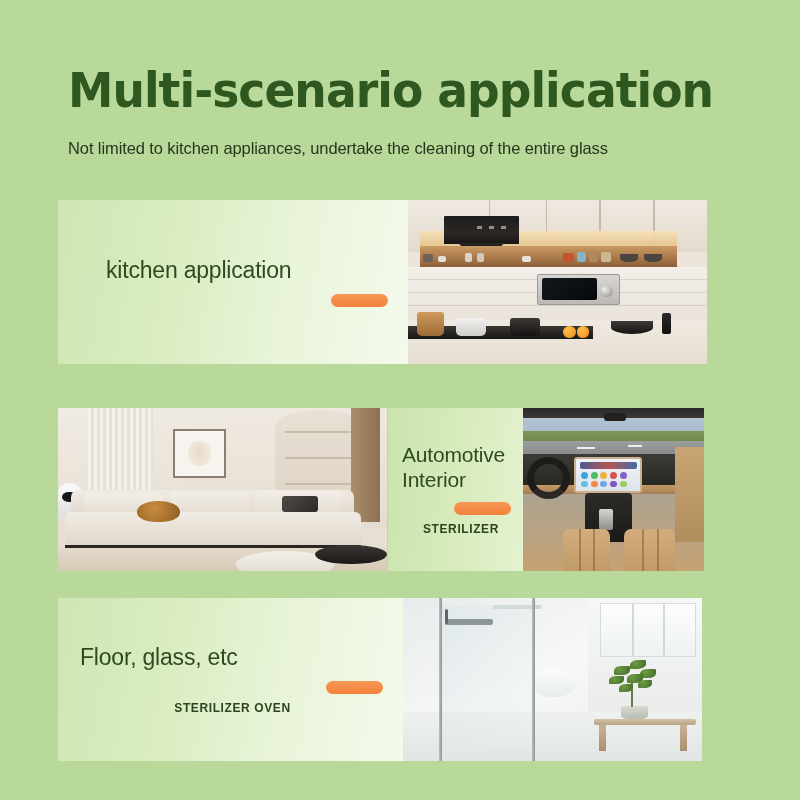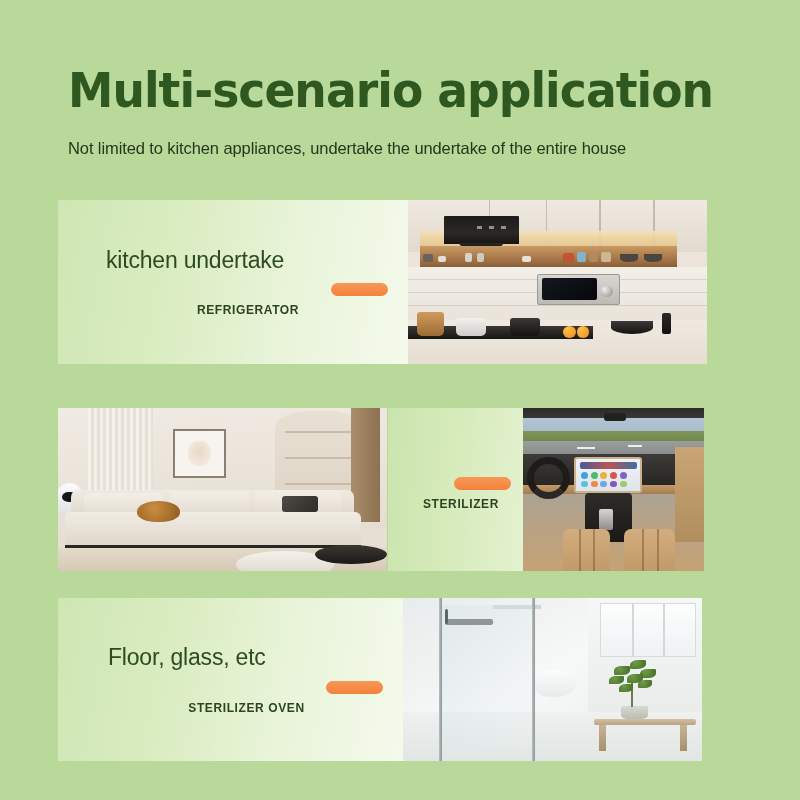--- a/index.html
+++ b/index.html
@@ -63,21 +63,21 @@
   #card-auto      { left:388px; top:408px; width:316px; height:163px; }
   #card-floor     { left:58px;  top:598px; width:644px; height:163px; }
 
   #card-kitchen   .card-text { width:350px; }
   #card-furniture .card-text { width:138px; }
   #card-auto      .card-text { width:135px; }
   #card-floor     .card-text { width:345px; }
 
   #card-furniture .ct-inner { padding-left:12px; padding-right:4px; }
   #card-auto      .ct-inner { padding-left:14px; padding-right:6px; }
-  #card-floor     .ct-inner { padding-left:50px; }
+  #card-floor     .ct-inner { padding-left:22px; }
   #card-kitchen   .ct-inner { padding-left:48px; }
 
   
   .ph-kitchen { background:linear-gradient(180deg,#efe8df 0%,#e8ded2 100%); }
   .k-cabinets { position:absolute; left:0; top:0; width:100%; height:32%;
     background:linear-gradient(180deg,#efe9e1 0%,#e3dace 100%); }
   .k-cab-seam { position:absolute; top:0; width:1.5px; height:100%; background:rgba(150,135,115,.45); }
   .k-hood { position:absolute; left:12%; top:10%; width:25%; height:17%;
     background:linear-gradient(180deg,#1d1c1b 0%,#2b2826 60%,#171514 100%);
     border-radius:1px 1px 0 0; }
@@ -221,31 +221,30 @@
     background:radial-gradient(circle at 35% 30%,#6f9a45,#3f6b26); }
   .b-trunk { position:absolute; left:47%; bottom:0; width:2px; height:60%; background:#6d7a4a; }
   .b-shelf { position:absolute; left:30%; top:4%; width:16%; height:2.5%;
     background:#cfd5d5; }
 </style>
 </head>
 <body>
 
 <div class="header">
   <div class="page-title">Multi-scenario application</div>
-  <div class="page-subtitle">Not limited to kitchen appliances, undertake the undertake of the entire house</div>
+  <div class="page-subtitle">Not limited to kitchen appliances, undertake the cleaning of the entire glass</div>
 </div>
 
 <div class="card" id="card-kitchen">
   <div class="card-text">
     <div class="ct-inner">
-      <div class="card-head">kitchen undertake</div>
+      <div class="card-head">kitchen application</div>
       <div class="accent-row">
         <div class="accent-pill"></div>
       </div>
-      <div class="card-sub">REFRIGERATOR</div>
     </div>
   </div>
   <div class="card-photo ph-kitchen">
     <div class="k-cabinets"></div>
     <div class="k-cab-seam" style="left:27%"></div>
     <div class="k-cab-seam" style="left:46%"></div>
     <div class="k-cab-seam" style="left:64%"></div>
     <div class="k-cab-seam" style="left:82%"></div>
     <div class="k-shelf-under"></div>
     <div class="k-hood">
@@ -304,20 +303,22 @@
     <div class="l-sofa-base"></div>
     <div class="l-rug"></div>
     <div class="l-table" style="left:54%;bottom:-4%;width:30%;height:16%;background:linear-gradient(180deg,#f4f1ec,#dcd6cb)"></div>
     <div class="l-table" style="left:78%;bottom:4%;width:22%;height:12%;background:linear-gradient(180deg,#3a3733,#1b1917)"></div>
   </div>
 </div>
 
 <div class="card" id="card-auto">
   <div class="card-text tight">
     <div class="ct-inner">
+      <div class="card-head small">Automotive
+Interior</div>
       <div class="accent-row">
         <div class="accent-pill"></div>
       </div>
       <div class="card-sub right">STERILIZER</div>
     </div>
   </div>
   <div class="card-photo ph-car">
     <div class="c-sky"></div>
     <div class="c-grass"></div>
     <div class="c-road"></div>

